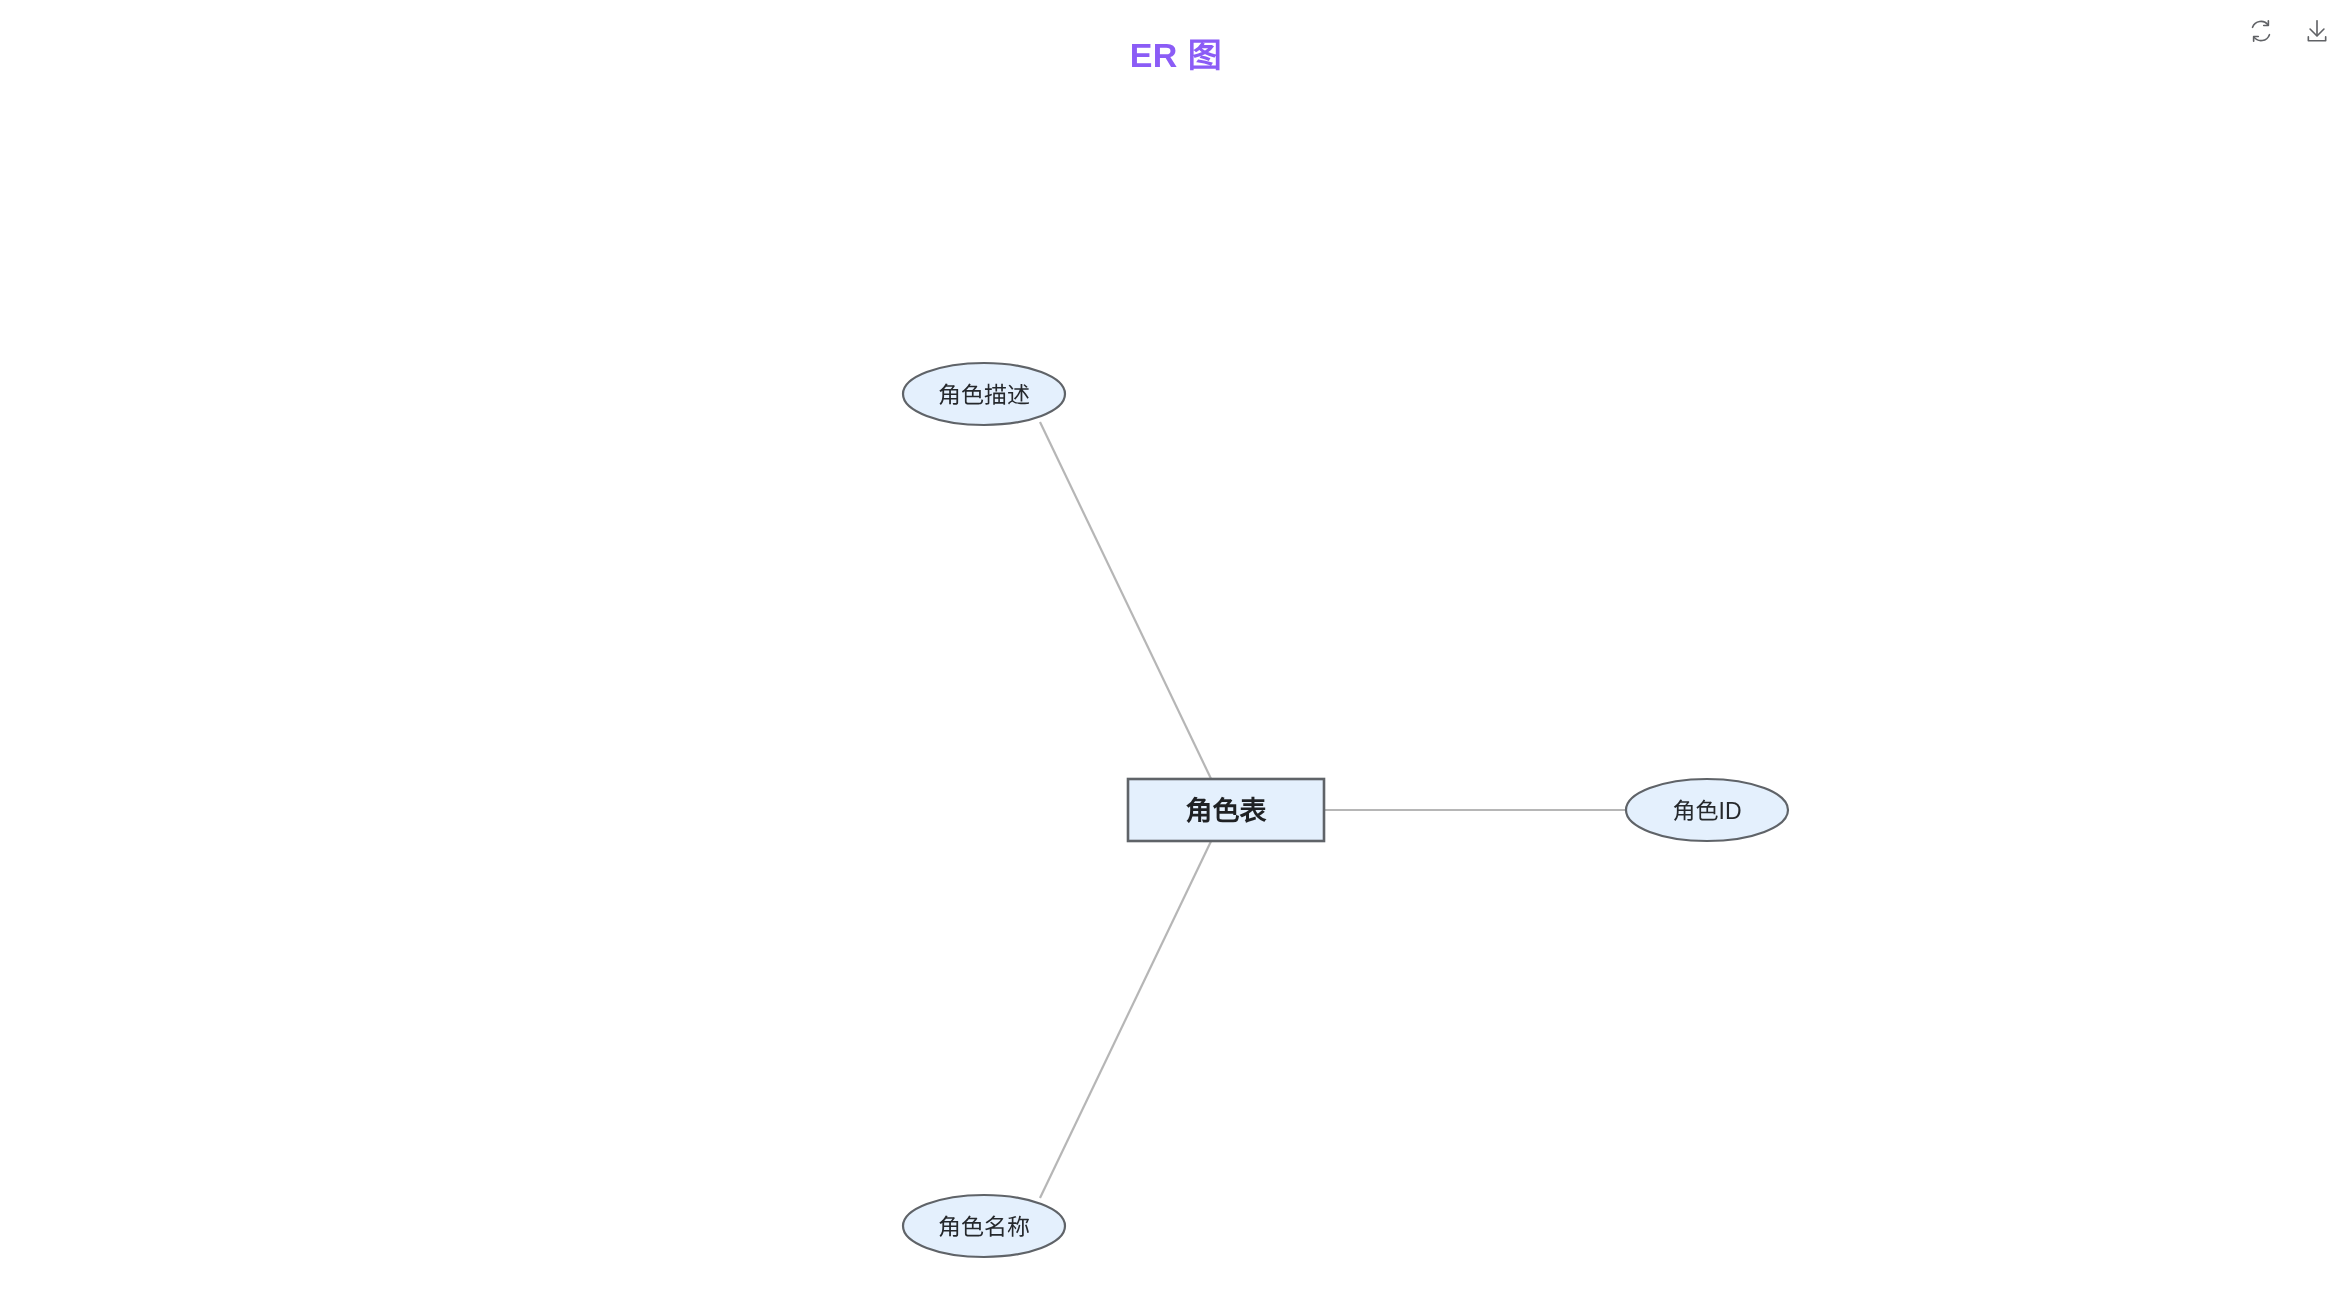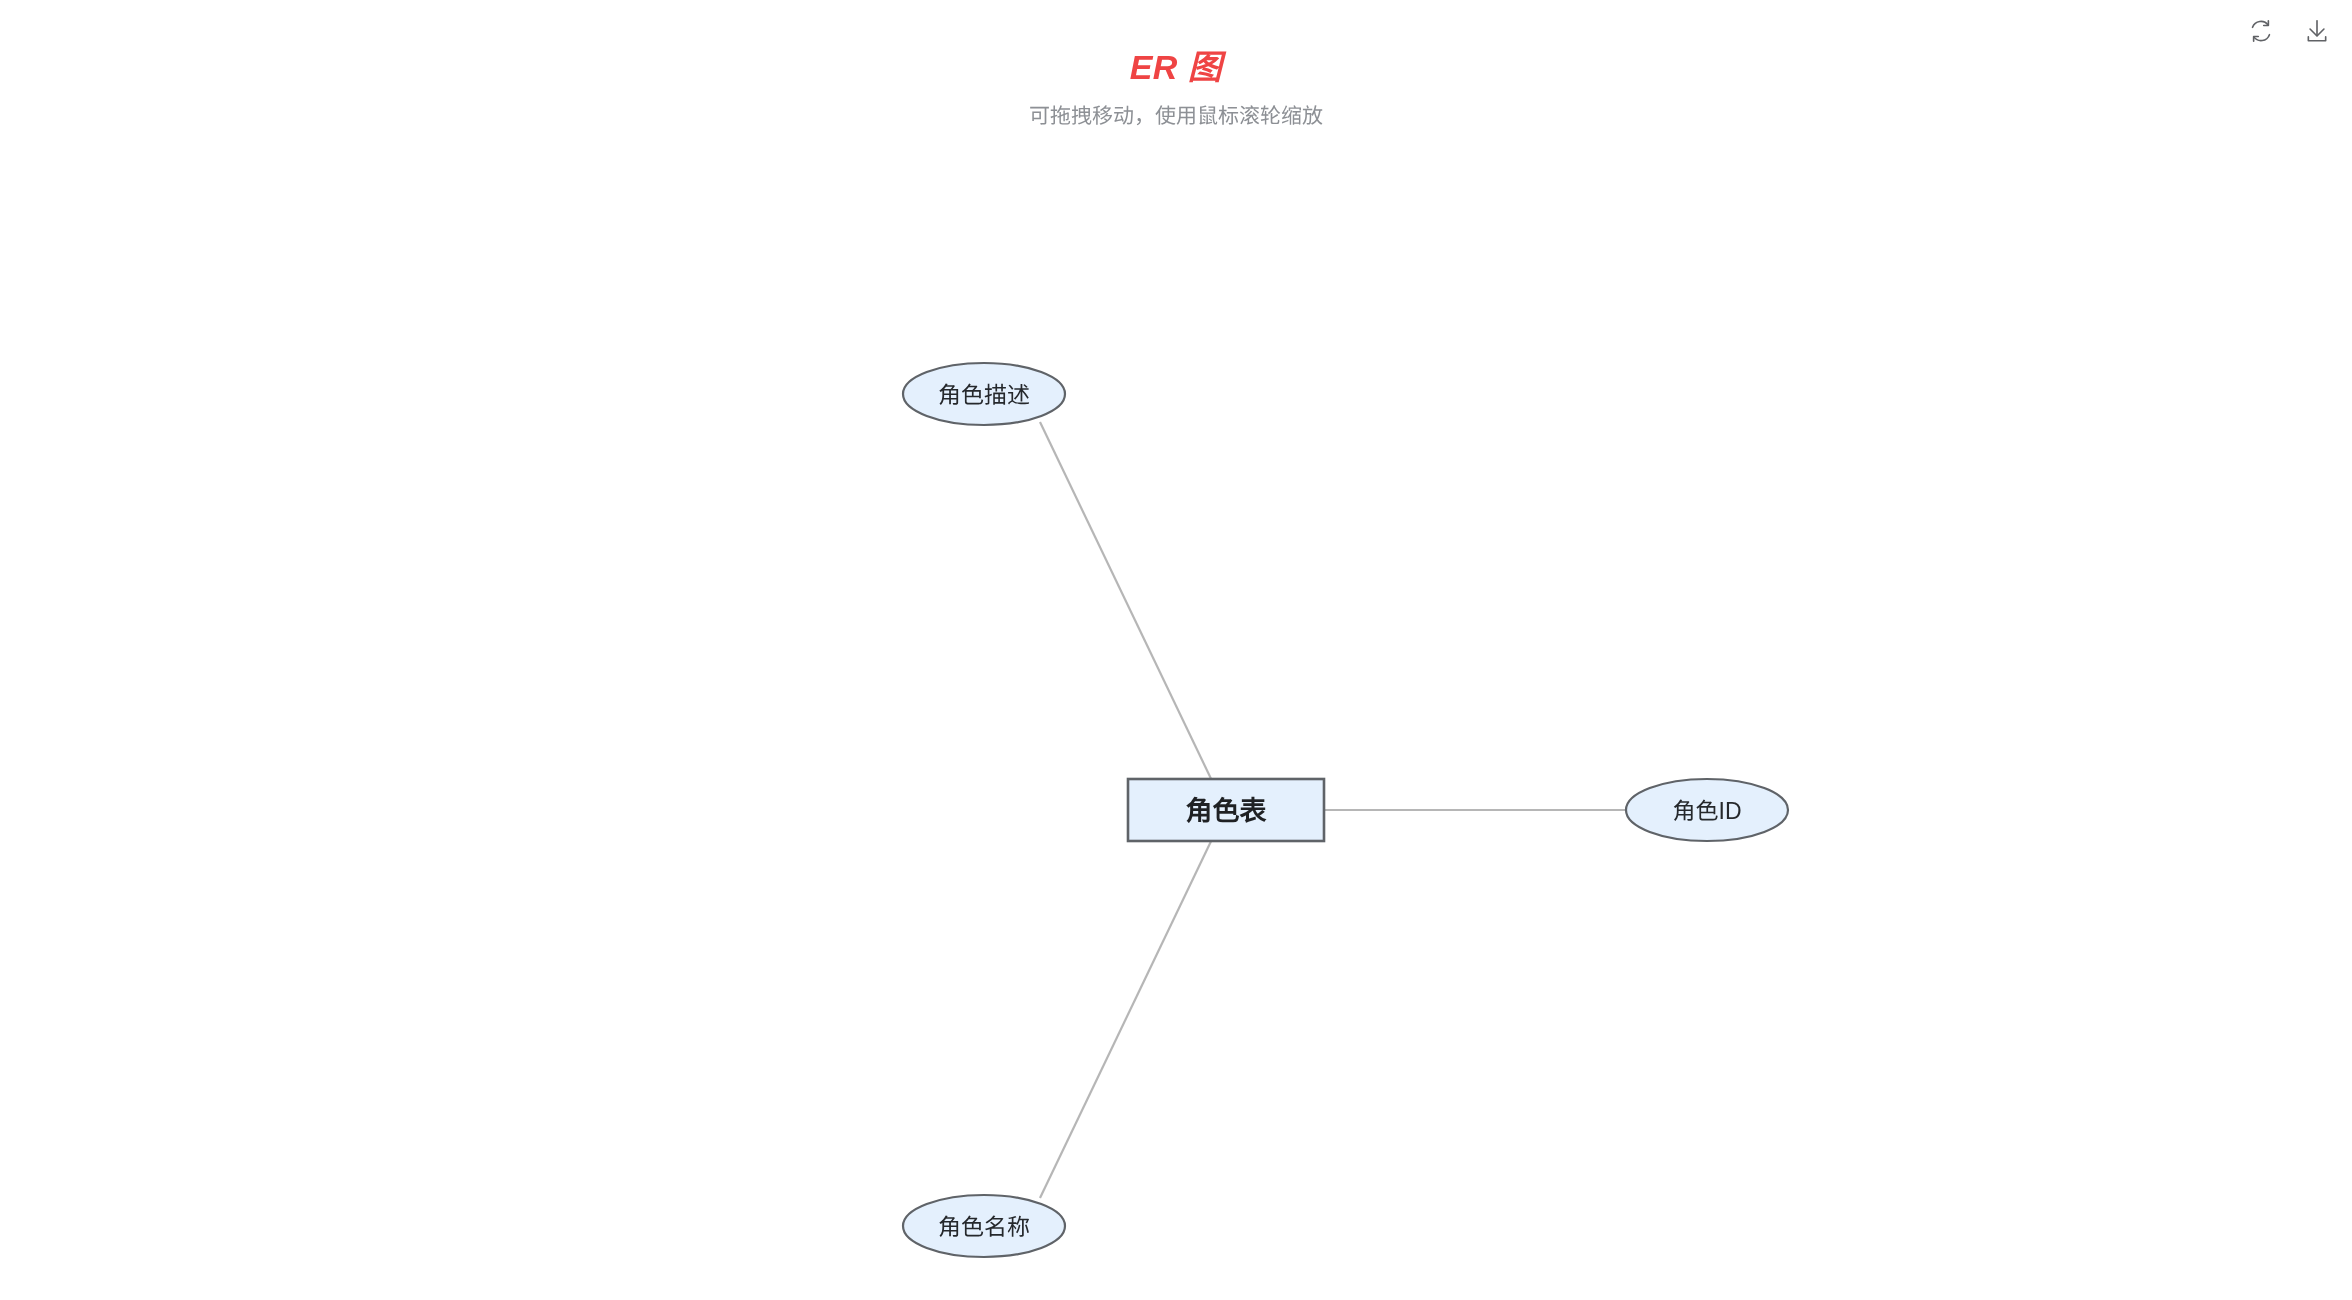--- a/index.html
+++ b/index.html
@@ -45,27 +45,26 @@
   .header {
     position: absolute;
     top: 0;
     left: 0;
     width: 2352px;
     text-align: center;
     pointer-events: none;
   }
   .page-title {
     margin: 0;
-    padding-top: 48px;
+    padding-top: 36px;
     font-size: 34px;
     font-weight: bold;
-    color: #ef4444;
+    color: #8b5cf6;
     letter-spacing: 0.5px;
     line-height: 1.15;
-    font-style: italic;
   }
   .page-subtitle {
     margin: 0;
     padding-top: 16px;
     font-size: 21px;
     font-weight: normal;
     color: #8d9095;
     line-height: 1.2;
   }
 
@@ -147,21 +146,20 @@
 
     <g>
       <rect class="entity-rect" x="1128" y="763" width="196" height="62"></rect>
       <text class="entity-label" x="1226" y="795">角色表</text>
     </g>
   </svg>
 </div>
 
 <div class="header">
   <h1 class="page-title">ER 图</h1>
-  <p class="page-subtitle">可拖拽移动，使用鼠标滚轮缩放</p>
 </div>
 
 <div class="toolbar">
   <button class="tool-btn" aria-label="refresh">
     <span>
       <svg width="26" height="26" viewBox="0 0 24 24" fill="none" stroke="currentColor" stroke-width="1.5" stroke-linecap="round" stroke-linejoin="round">
         <path d="M4.2 8.6A8.2 8.2 0 0 1 18.6 6.6"></path>
         <path d="M19.8 15.4A8.2 8.2 0 0 1 5.4 17.4"></path>
         <polyline points="18.8 2.6 18.8 6.9 14.5 6.9"></polyline>
         <polyline points="5.2 21.4 5.2 17.1 9.5 17.1"></polyline>

